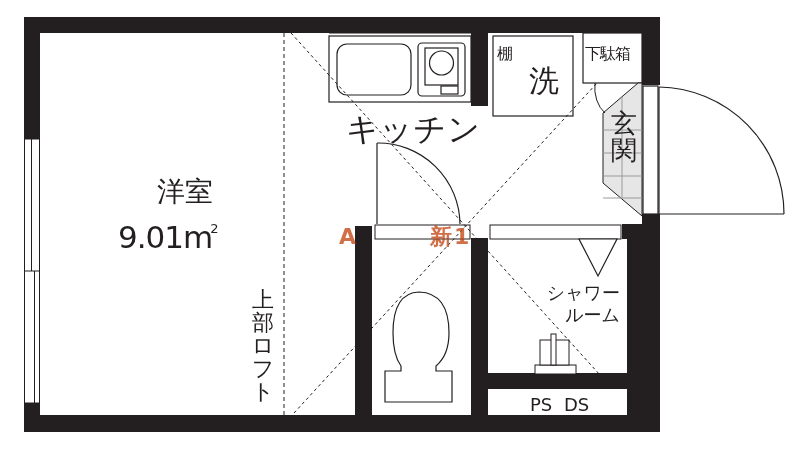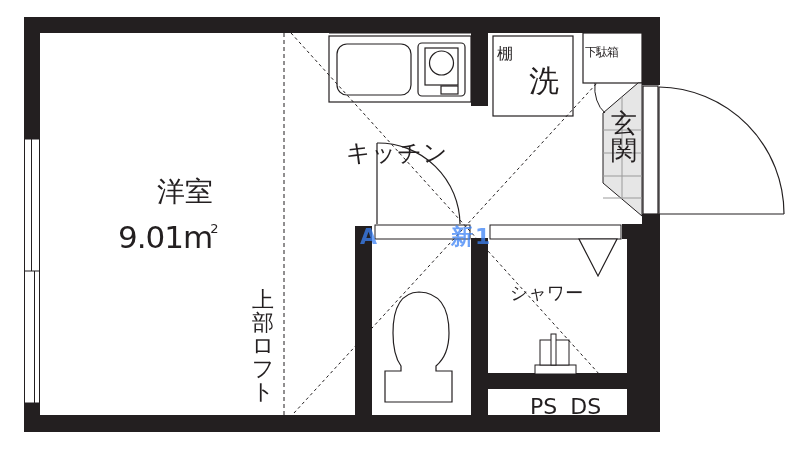--- a/index.html
+++ b/index.html
@@ -3,29 +3,29 @@
 <meta charset="utf-8">
 <style>
   html, body { margin: 0; padding: 0; background: #ffffff; }
   body { width: 800px; height: 455px; position: relative; overflow: hidden;
          font-family: "DejaVu Sans", sans-serif; color: #231f20; }
   #plan { position: absolute; left: 0; top: 0; width: 800px; height: 455px; }
   .lbl { position: absolute; color: #231f20; white-space: nowrap; line-height: 1; }
   .room-main { left: 120px; top: 178px; font-size: 28px; text-align: center; width: 130px; }
   .room-area { left: 118px; top: 222px; font-size: 31px; width: 130px; text-align: left; letter-spacing: -1px; }
   .room-area sup { font-size: 13px; vertical-align: 15px; margin-left: -2px; }
-  .kitchen { left: 346px; top: 113px; font-size: 24px; letter-spacing: 1px; margin-top: 28px; }
+  .kitchen { left: 346px; top: 113px; font-size: 32px; letter-spacing: 1px; }
   .loft { left: 250px; top: 288px; font-size: 22px; width: 26px; text-align: center; line-height: 1.05; }
   .shelf { left: 497px; top: 46px; font-size: 16px; }
   .wash { left: 529px; top: 66px; font-size: 30px; }
-  .shoe { left: 585px; top: 46px; font-size: 12px; letter-spacing: -1px; }
+  .shoe { left: 585px; top: 46px; font-size: 16px; letter-spacing: -1px; }
   .entr { left: 609px; top: 110px; font-size: 26px; width: 30px; text-align: center; line-height: 1.05; }
-  .shower { left: 510px; top: 282px; font-size: 18px; width: 110px; text-align: left; line-height: 1.2; }
-  .psds { left: 530px; top: 396px; font-size: 22px; word-spacing: 6px; }
-  .wm { position: absolute; left: 360px; top: 222px; font-size: 22px; font-weight: bold; color: #3b82f6; opacity: 0.75; letter-spacing: 2px; }
+  .shower { left: 510px; top: 282px; font-size: 18px; width: 110px; text-align: right; line-height: 1.2; }
+  .psds { left: 530px; top: 396px; font-size: 18px; word-spacing: 6px; }
+  .wm { position: absolute; left: 339px; top: 222px; font-size: 22px; font-weight: bold; color: #c2410c; opacity: 0.75; letter-spacing: 2px; }
 </style>
 </head>
 <body>
 
 <svg id="plan" viewBox="0 0 800 455" xmlns="http://www.w3.org/2000/svg">
 
   <g fill="#231f20">
     <rect x="24" y="17" width="636" height="16"></rect>
     <rect x="24" y="17" width="16" height="122"></rect>
     <rect x="24" y="403" width="16" height="29"></rect>
@@ -127,15 +127,16 @@
   </div>
 <div class="lbl shelf">棚</div>
 <div class="lbl wash">洗</div>
 <div class="lbl shoe">下駄箱</div>
 <div class="lbl entr" id="entr-label">
     <div>玄</div>
     <div>関</div>
   </div>
 <div class="lbl shower">
   <div>シャワー</div>
+  <div>ルーム</div>
 </div>
 <div class="lbl psds">PS DS</div>
 <div class="wm">A　　　新1</div>
 
 </body></html>

